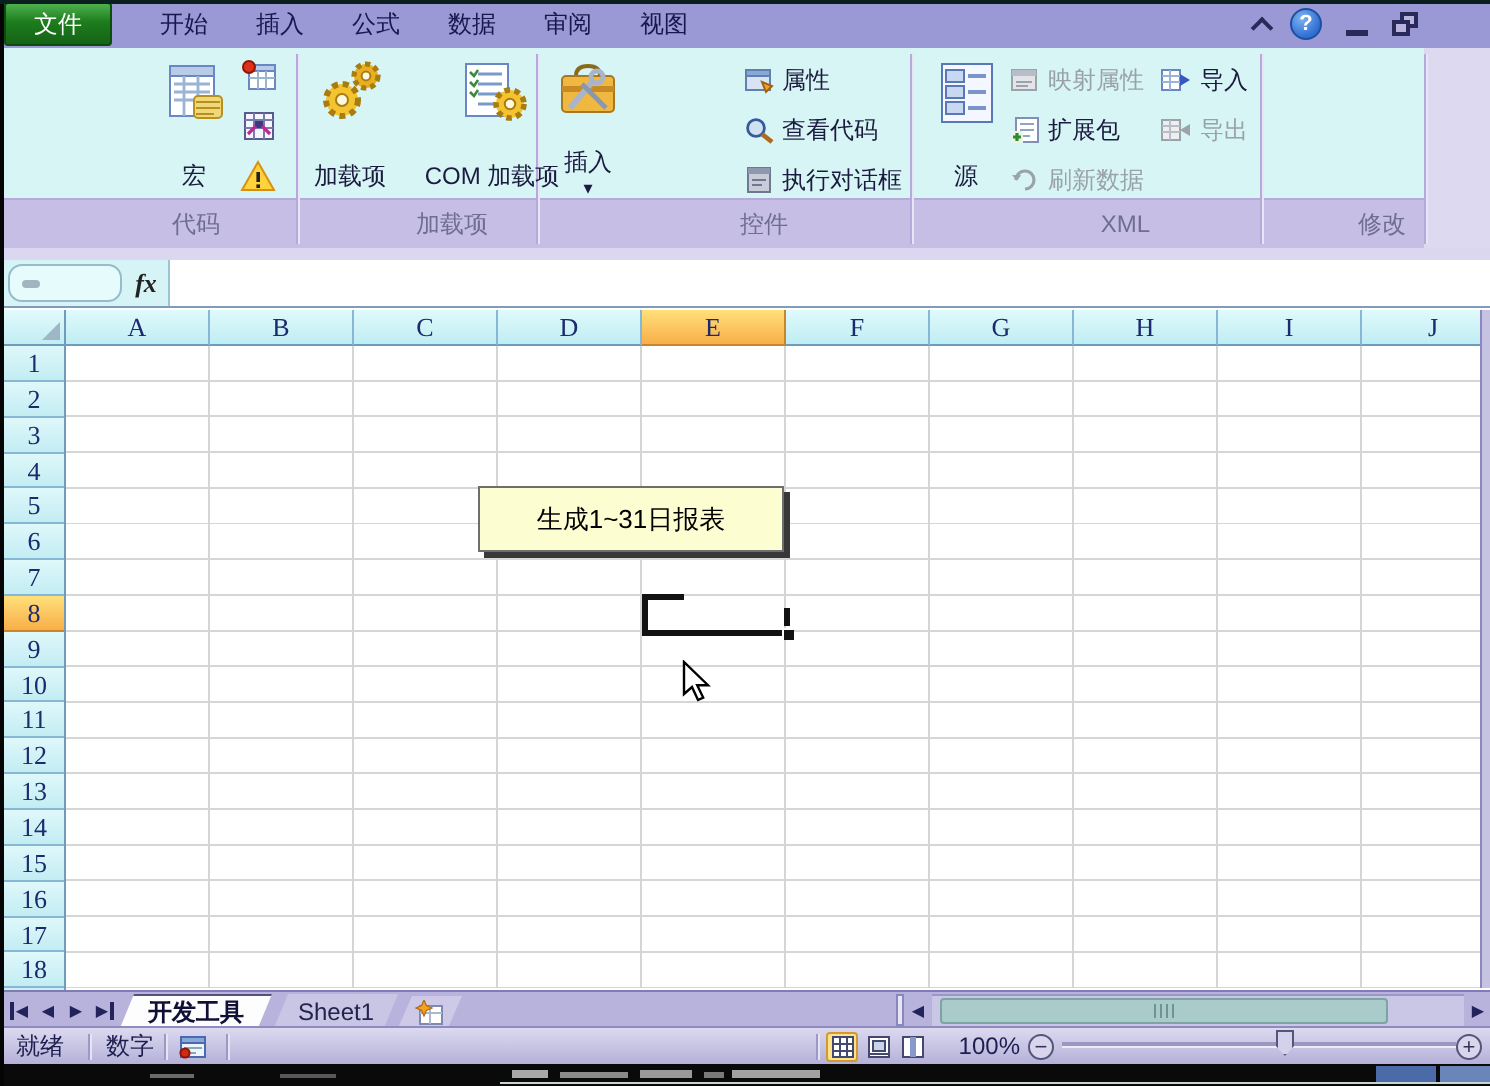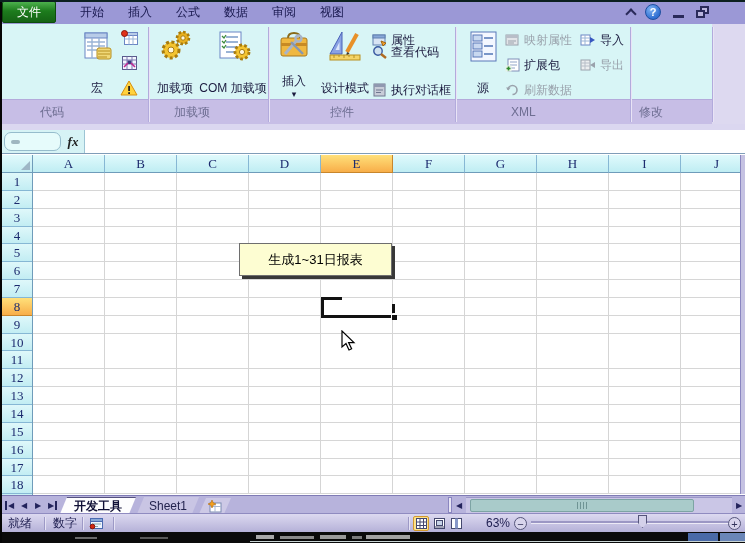--- a/index.html
+++ b/index.html
@@ -24,21 +24,21 @@
   .restico{position:relative;width:14px;height:13px;}
   .restico i{position:absolute;border:2px solid #2a2a5a;background:#b9b5de;}
   .restico .r1{left:4px;top:0;width:9px;height:8px;}
   .restico .r2{left:0;top:4px;width:9px;height:8px;}
 
   
   .ribbon{position:absolute;left:0;top:24px;width:745px;height:100px;background:#d8f5f6;}
   .ribtail{position:absolute;left:712px;top:24px;width:33px;height:100px;background:#ddd9f0;}
   .glabelstrip{position:absolute;left:0;top:99px;width:712px;height:25px;background:#c7bee6;border-top:1px solid #b4aadb;}
   .gsep{position:absolute;top:27px;height:95px;width:1px;background:#b2abdc;box-shadow:1px 0 0 #e9e4f6;}
-  .glabel{position:absolute;top:103px;height:18px;line-height:18px;text-align:left;color:#6e6e92;}
+  .glabel{position:absolute;top:103px;height:18px;line-height:18px;text-align:right;color:#6e6e92;}
   .bigbtn{position:absolute;top:27px;height:70px;display:flex;flex-direction:column;align-items:center;
           padding-top:3px;gap:1px;cursor:default;white-space:nowrap;}
   .bigbtn .lbl{margin-top:auto;}
   .srow{position:absolute;height:18px;display:flex;align-items:center;gap:4px;cursor:default;white-space:nowrap;}
   .gray{color:#99a1ab;align-items:center;}
   .smbtn{position:absolute;width:18px;height:18px;display:flex;align-items:center;justify-content:center;cursor:default;}
   .darr{font-size:9px;line-height:6px;color:#1b1b3f;}
 
   
   .fstrip{position:absolute;left:0;top:124px;width:745px;height:6px;background:#dbd7f0;}
@@ -211,21 +211,21 @@
 
   <div class="bigbtn" style="left:152px;width:46px">
     <svg width="34" height="32" viewBox="0 0 34 32">
       <circle cx="13" cy="20" r="8" fill="#f4c430" stroke="#a87c10" stroke-width="3" stroke-dasharray="3 2.4"></circle>
       <circle cx="13" cy="20" r="3" fill="#fff8e0" stroke="#a87c10"></circle>
       <circle cx="25" cy="8" r="6" fill="#e8b020" stroke="#a87c10" stroke-width="2.6" stroke-dasharray="2.6 2"></circle>
       <circle cx="25" cy="8" r="2.2" fill="#fff8e0" stroke="#a87c10"></circle>
     </svg>
     <span class="lbl">加载项</span>
   </div>
-  <div class="bigbtn" style="left:199px;width:68px">
+  <div class="bigbtn" style="left:212px;width:68px">
     <svg width="36" height="32" viewBox="0 0 36 32">
       <rect x="5" y="2" width="21" height="26" fill="#fff" stroke="#6b86c4"></rect>
       <path d="M11 7h12M11 12h12M11 17h12M11 22h8" stroke="#7a9ac8" stroke-width="1.6" fill="none"></path>
       <path d="M7 6l2 2 2-3M7 11l2 2 2-3M7 16l2 2 2-3" stroke="#3a8a3a" stroke-width="1.3" fill="none"></path>
       <circle cx="27" cy="22" r="7" fill="#f4c430" stroke="#a87c10" stroke-width="2.8" stroke-dasharray="2.8 2.2"></circle>
       <circle cx="27" cy="22" r="2.6" fill="#fff8e0" stroke="#a87c10"></circle>
     </svg>
     <span class="lbl">COM 加载项</span>
   </div>
 
@@ -234,40 +234,29 @@
       <path d="M11 8 Q11 3 17 3 Q23 3 23 8" fill="none" stroke="#8a6a18" stroke-width="2"></path>
       <rect x="4" y="8" width="26" height="18" rx="2" fill="#f0b840" stroke="#a87820"></rect>
       <rect x="4" y="13" width="26" height="3" fill="#c88a24"></rect>
       <path d="M8 24 L20 10" stroke="#a8b4c8" stroke-width="3"></path>
       <circle cx="21.5" cy="8.5" r="3" fill="none" stroke="#a8b4c8" stroke-width="2.4"></circle>
       <path d="M26 24 L14 12" stroke="#8898b0" stroke-width="2.4"></path>
     </svg>
     <span class="lbl">插入</span>
     <span class="darr">▾</span>
   </div>
-  <div class="bigbtn" style="left:317px;width:56px">
-    <svg width="36" height="32" viewBox="0 0 36 32">
-      <path d="M3 24 L15 2 L15 24 Z" fill="#8aa2e4" stroke="#4a62b8"></path>
-      <path d="M8.5 20 L12.5 12 L12.5 20 Z" fill="#dce6fa"></path>
-      <path d="M20 22 L30 4" stroke="#e89028" stroke-width="4"></path>
-      <path d="M19 26 L20 22 L22.6 23.6 Z" fill="#3a3a3a"></path>
-      <rect x="3" y="25" width="30" height="5" fill="#f4d468" stroke="#b89020"></rect>
-      <path d="M7 25v3M12 25v2M17 25v3M22 25v2M27 25v3" stroke="#b89020" fill="none"></path>
-    </svg>
-    <span class="lbl">设计模式</span>
-  </div>
   <div class="srow" style="left:372px;top:31px">
     <svg width="15" height="14" viewBox="0 0 15 14">
       <rect x="1" y="2" width="12" height="10" fill="#d8e4f4" stroke="#6080b0"></rect>
       <rect x="1" y="2" width="12" height="3" fill="#88a8d8" stroke="#6080b0"></rect>
       <path d="M9 8 L14 10 L11 13 Z" fill="#f0a030" stroke="#a06410"></path>
     </svg>
     <span>属性</span>
   </div>
-  <div class="srow" style="left:372px;top:43px">
+  <div class="srow" style="left:372px;top:56px">
     <svg width="15" height="14" viewBox="0 0 15 14">
       <circle cx="6" cy="6" r="4.2" fill="#cfe2ef" stroke="#3858a0" stroke-width="1.4"></circle>
       <path d="M9 9 L14 13" stroke="#b06a20" stroke-width="2.4"></path>
     </svg>
     <span>查看代码</span>
   </div>
   <div class="srow" style="left:372px;top:81px">
     <svg width="15" height="14" viewBox="0 0 15 14">
       <rect x="2" y="1" width="11" height="12" fill="#c8ccd8" stroke="#707890"></rect>
       <rect x="2" y="1" width="11" height="3" fill="#9098b0"></rect>
@@ -466,21 +455,21 @@
         <path d="M0.5 9h10" stroke="#44486e"></path>
       </svg>
     </div>
     <div class="viewbtn" style="left:448px">
       <svg width="11" height="11" viewBox="0 0 11 11">
         <rect x="0.5" y="0.5" width="10" height="10" fill="#fff" stroke="#44486e"></rect>
         <rect x="4" y="0.5" width="3" height="10" fill="#8898c8"></rect>
       </svg>
     </div>
 
-    <div class="slabel" style="left:466px;width:44px;text-align:right">63%</div>
+    <div class="slabel" style="left:466px;width:44px;text-align:right">100%</div>
     <div class="zoomcircle" style="left:514px">
         <span>−</span>
       </div>
     <div class="zoomcircle" style="left:728px">
         <span>+</span>
       </div>
   </div>
   <div class="zoomtrack"></div>
   <div class="zoomthumb"></div>
 

